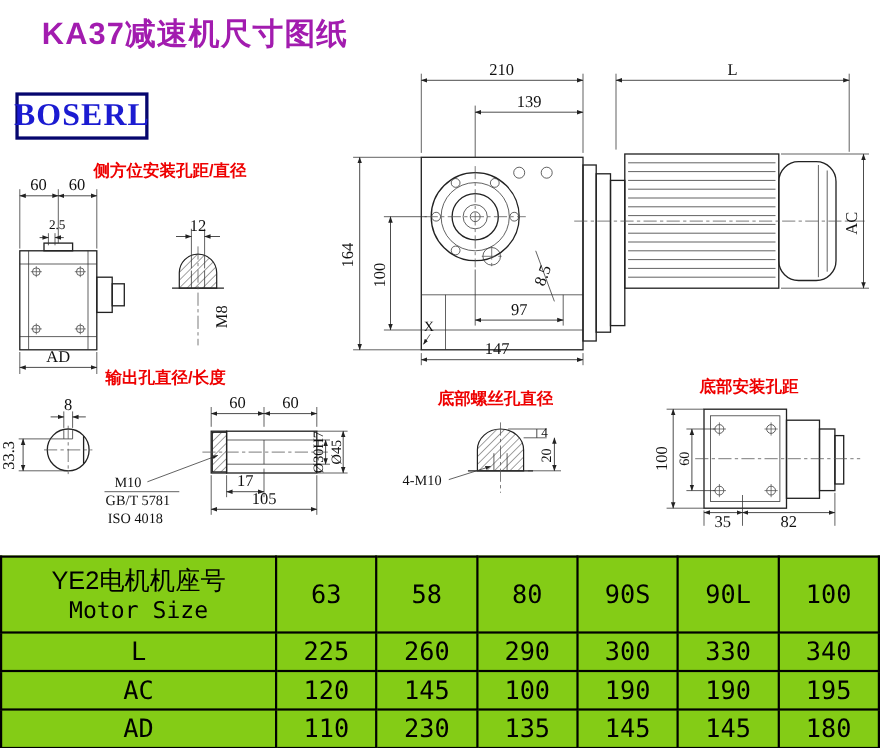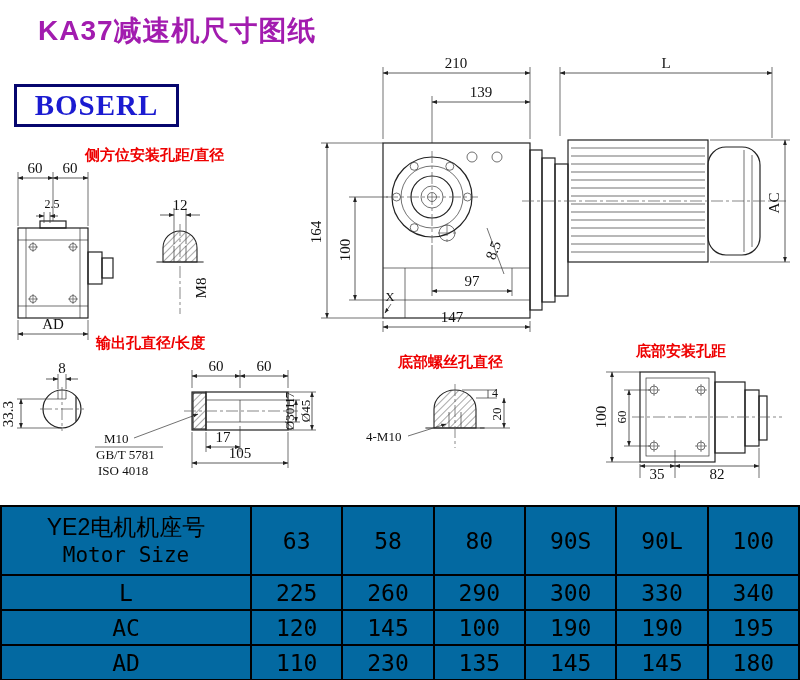--- a/index.html
+++ b/index.html
@@ -1,32 +1,32 @@
 <!DOCTYPE html>
 <html><head>
 <meta charset="utf-8">
 <style>
   * { margin:0; padding:0; box-sizing:border-box; }
   html,body { width:800px; height:680px; background:#fff; font-family:"Liberation Sans",sans-serif; }
   .sheet { position:relative; width:800px; height:680px; background:#fff; overflow:hidden; }
   .title { position:absolute; left:38px; top:12px; font-size:28px; font-weight:bold; color:#a21caf; letter-spacing:1px; white-space:nowrap; }
-  .logo { position:absolute; left:14px; top:84px; width:165px; height:43px; border:3px solid #06066e; display:flex; align-items:center; justify-content:center; background:#fff; }
+  .logo { position:absolute; left:14px; top:84px; width:121px; height:43px; border:3px solid #06066e; display:flex; align-items:center; justify-content:center; background:#fff; }
   .logo span { font-family:"Liberation Serif",serif; font-weight:bold; font-size:29px; color:#1b1bd1; letter-spacing:1px; }
   svg.drawing { position:absolute; left:0; top:0; }
   .ln  { stroke:#222; stroke-width:1.2; fill:none; stroke-linecap:square; }
   .hat { stroke:#222; stroke-width:1.1; }
   .tn  { stroke:#333; stroke-width:0.7; fill:none; }
   .dm  { stroke:#333; stroke-width:0.8; fill:none; }
   .cl  { stroke:#555; stroke-width:0.7; fill:none; stroke-dasharray:12 3 3 3; }
   .dtx { font-family:"Liberation Serif",serif; font-size:15px; fill:#111; text-anchor:middle; }
   .s13 { font-size:13px; }
   .s12 { font-size:12px; }
   .st  { text-anchor:start; }
   .red { font-family:"Liberation Sans",sans-serif; font-size:15px; font-weight:bold; fill:#ee0000; text-anchor:start; }
-  table.size-table { position:absolute; left:0; top:505px; width:800px; height:175px; border-collapse:collapse; table-layout:fixed; background:#0369a1; }
+  table.size-table { position:absolute; left:0; top:505px; width:800px; height:175px; border-collapse:collapse; table-layout:fixed; background:#84cc16; }
   table.size-table th, table.size-table td { border:2px solid #000; text-align:center; vertical-align:middle; font-family:"DejaVu Sans Mono",monospace; font-size:23px; font-weight:normal; color:#000; padding:0; }
   tr.hdr { height:69px; }
   tr.row { height:35px; }
   col.c0 { width:250px; }
   .header-cn { font-family:"Liberation Sans",sans-serif; font-size:23px; line-height:1.3; }
   .header-en { font-size:21px; line-height:1.2; }
 </style>
 </head>
 <body>
 

